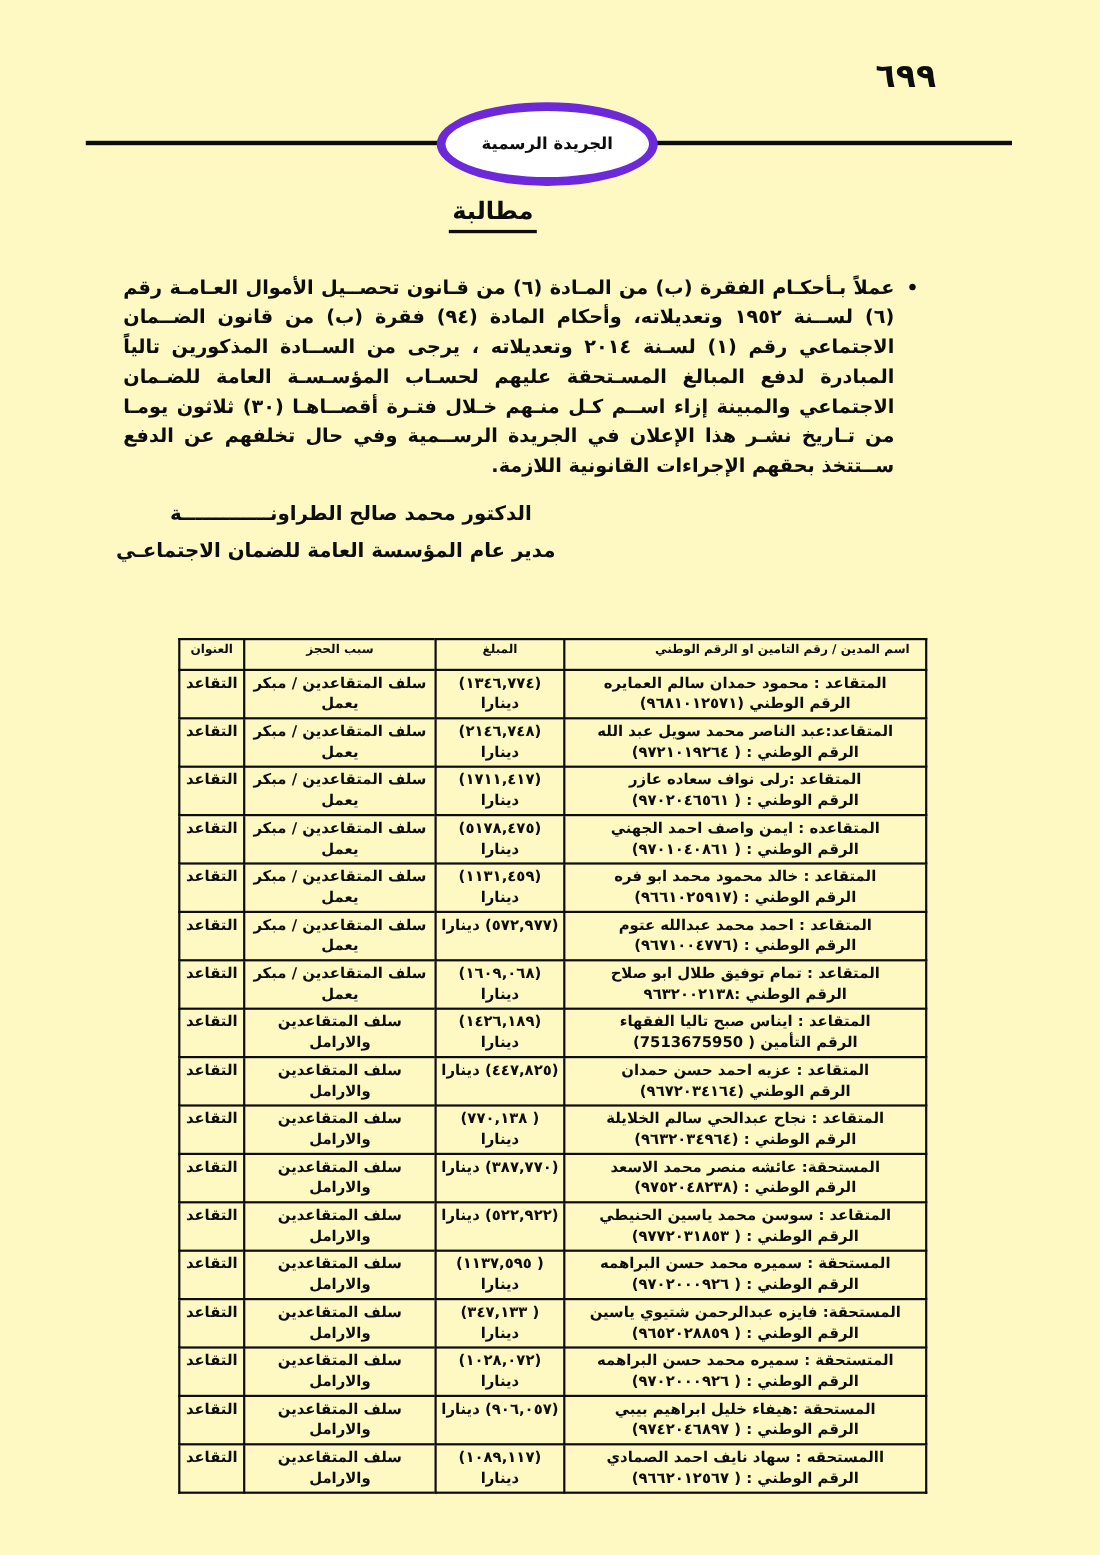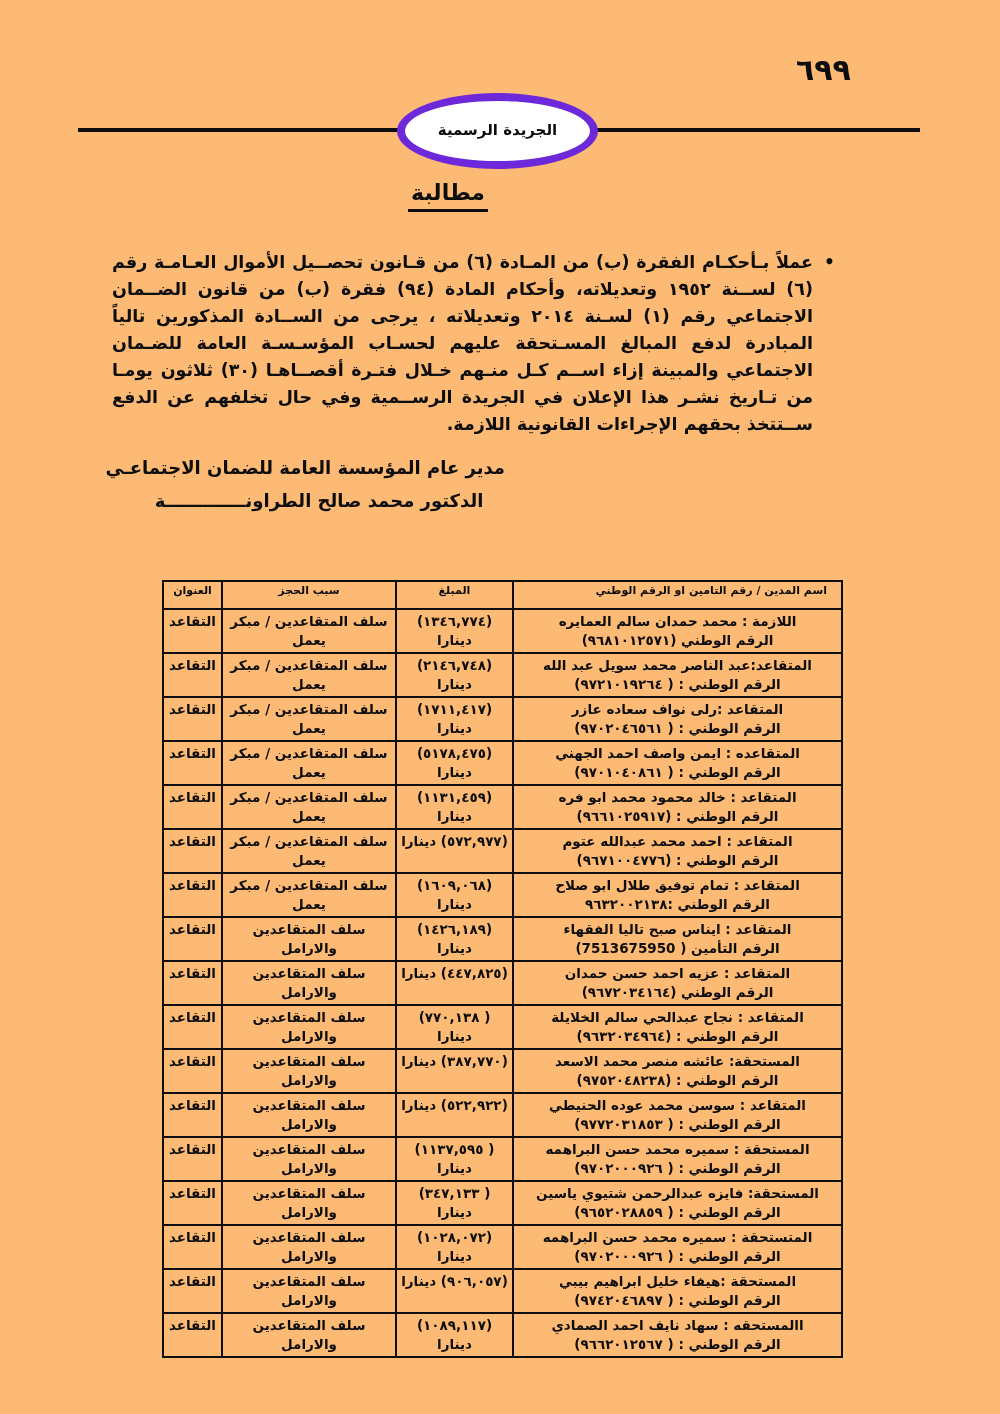--- a/index.html
+++ b/index.html
@@ -5,21 +5,21 @@
   * { margin: 0; padding: 0; box-sizing: border-box; }
   html, body { width: 1000px; height: 1414px; }
   body {
     background: #ffffff;
     color: #0d0d0d;
     font-family: "DejaVu Sans", sans-serif;
     font-weight: bold;
     position: relative;
     overflow: hidden;
   }
-  .page { position: absolute; inset: 0; background: #fdba74; }
+  .page { position: absolute; inset: 0; background: #fef9c3; }
 
   .page-number {
     position: absolute; top: 52px; left: 796px; width: 90px;
     font-size: 30px; letter-spacing: 9px; direction: rtl; text-align: left;
     white-space: nowrap;
   }
 
   .rule { position: absolute; top: 128px; height: 4px; background: #0d0d0d; }
   .rule-left  { left: 78px;  width: 326px; }
   .rule-right { left: 592px; width: 328px; }
@@ -82,43 +82,43 @@
 
   <div class="doc-title">
     <span class="title-text">مطالبة</span>
   </div>
 
   <div class="bullet">•</div>
 
   <p class="intro">عملاً بـأحكـام الفقرة (ب) من المـادة (٦) من قـانون تحصــيل الأموال العـامـة رقم (٦) لســنة ١٩٥٢ وتعديلاته، وأحكام المادة (٩٤) فقرة (ب) من قانون الضــمان الاجتماعي رقم (١) لسـنة ٢٠١٤ وتعديلاته ، يرجى من الســادة المذكورين تالياً المبادرة لدفع المبالغ المسـتحقة عليهم لحسـاب المؤسـسـة العامة للضـمان الاجتماعي والمبينة إزاء اســم كـل منـهم خـلال فتـرة أقصــاهـا (٣٠) ثلاثون يومـا من تـاريخ نشـر هذا الإعلان في الجريدة الرســمية وفي حال تخلفهم عن الدفع ســتتخذ بحقهم الإجراءات القانونية اللازمة.</p>
 
   <div class="signature">
+    <div>الدكتور محمد صالح الطراونـــــــــــــة</div>
     <div>مدير عام المؤسسة العامة للضمان الاجتماعـي</div>
-    <div>الدكتور محمد صالح الطراونـــــــــــــة</div>
   </div>
 
   <table class="debtors">
     <colgroup>
       <col style="width:329px">
       <col style="width:117px">
       <col style="width:174px">
       <col style="width:59px">
     </colgroup>
     <thead>
       <tr>
         <th class="h-name">اسم المدين / رقم التامين او الرقم الوطني</th>
         <th class="h-amount">المبلغ</th>
         <th class="h-reason">سبب الحجز</th>
         <th class="h-address">العنوان</th>
       </tr>
     </thead>
     <tbody id="table-body">
   <tr>
     <td class="c-name">
-      <div class="name-line">اللازمة : محمد حمدان سالم العمايره</div>
+      <div class="name-line">المتقاعد : محمود حمدان سالم العمايره</div>
       <div class="name-line">الرقم الوطني  (٩٦٨١٠١٢٥٧١)</div>
     </td>
     <td class="c-amount">(١٣٤٦,٧٧٤) دينارا</td>
     <td class="c-reason">سلف المتقاعدين / مبكر يعمل</td>
     <td class="c-address">التقاعد</td>
   </tr>
 
   <tr>
     <td class="c-name">
       <div class="name-line">المتقاعد:عبد الناصر محمد سويل عبد الله</div>
@@ -214,21 +214,21 @@
       <div class="name-line">المستحقة: عائشه منصر محمد الاسعد</div>
       <div class="name-line">الرقم الوطني : (٩٧٥٢٠٤٨٢٣٨)</div>
     </td>
     <td class="c-amount">(٣٨٧,٧٧٠) دينارا</td>
     <td class="c-reason">سلف المتقاعدين والارامل</td>
     <td class="c-address">التقاعد</td>
   </tr>
 
   <tr>
     <td class="c-name">
-      <div class="name-line">المتقاعد :  سوسن محمد عوده الحنيطي</div>
+      <div class="name-line">المتقاعد :  سوسن محمد ياسين الحنيطي</div>
       <div class="name-line">الرقم الوطني : ( ٩٧٧٢٠٣١٨٥٣)</div>
     </td>
     <td class="c-amount">(٥٢٢,٩٢٢) دينارا</td>
     <td class="c-reason">سلف المتقاعدين والارامل</td>
     <td class="c-address">التقاعد</td>
   </tr>
 
   <tr>
     <td class="c-name">
       <div class="name-line">المستحقة :  سميره محمد حسن البراهمه</div>

